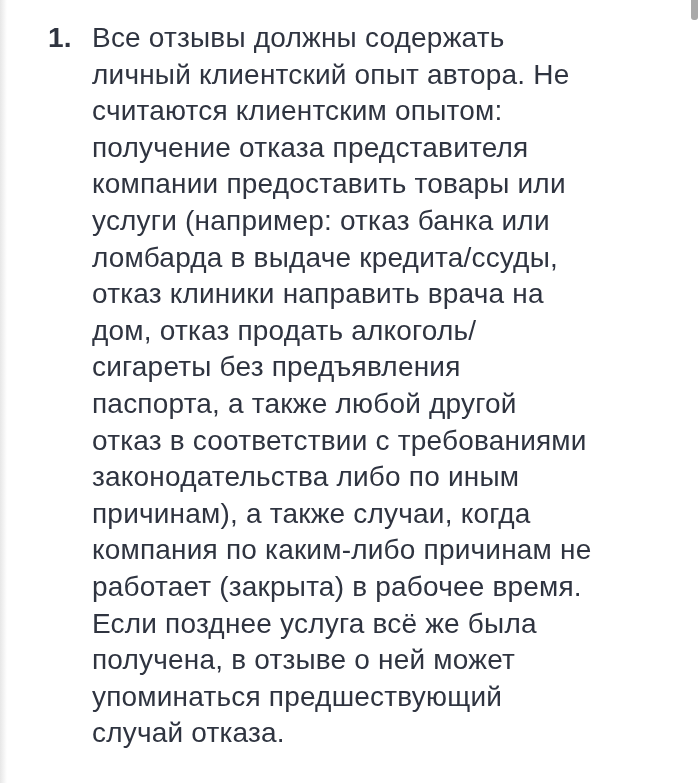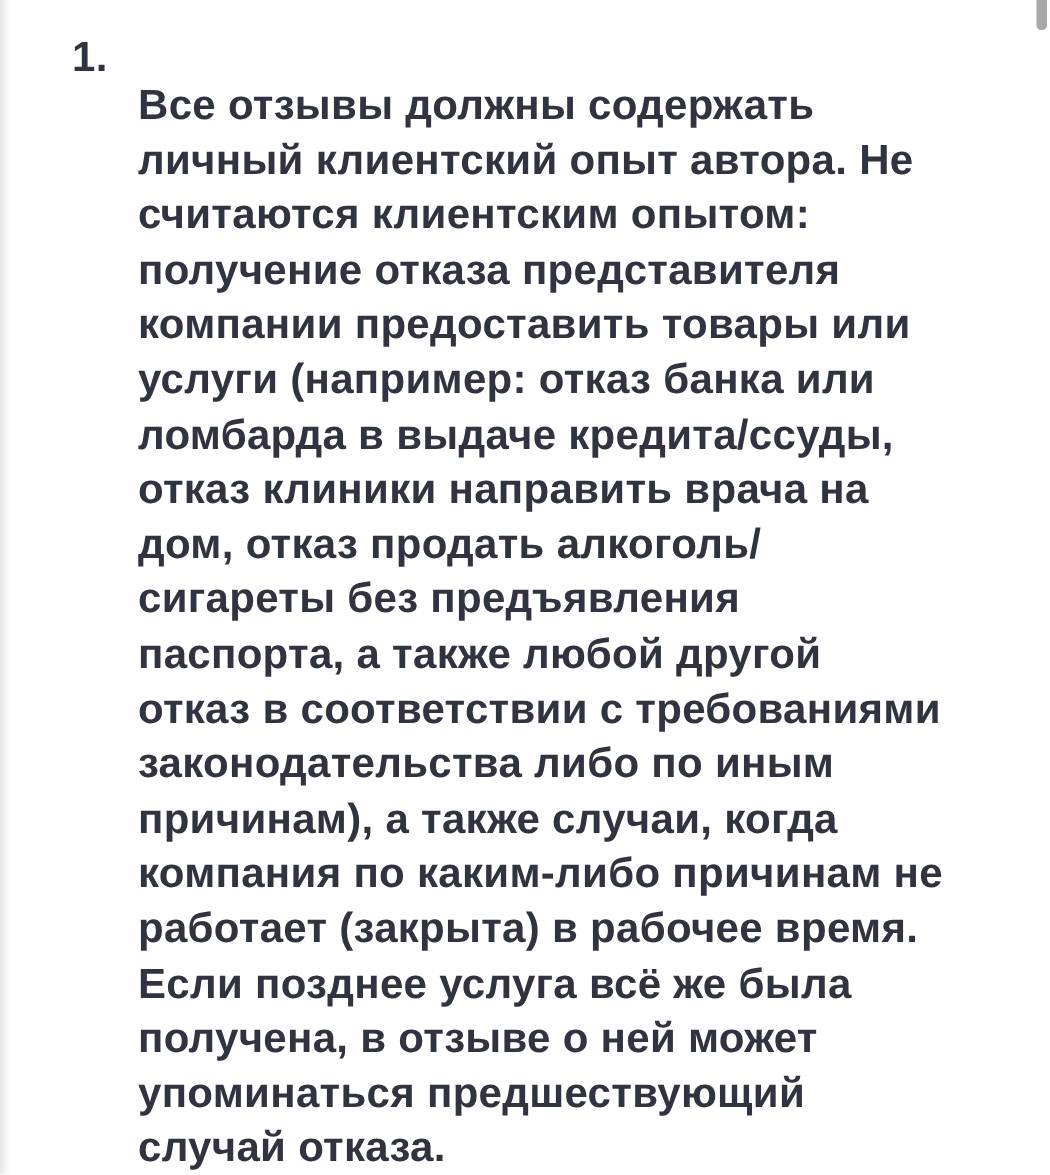--- a/index.html
+++ b/index.html
@@ -55,22 +55,21 @@
     letter-spacing: 0.2px;
   }
   .item-number {
     flex: 0 0 44px;
     width: 44px;
     font-weight: 700;
   }
   .item-text {
     flex: 1 1 auto;
     white-space: pre-line;
-    font-weight: 700;
-    margin-top: 32px;
+    font-weight: 400;
   }
 </style>
 </head>
 <body>
 
 <div class="page">
   <div class="left-edge-shade"></div>
   <div class="scrollbar-thumb"></div>
   <div class="list">
     <div class="list-item">

